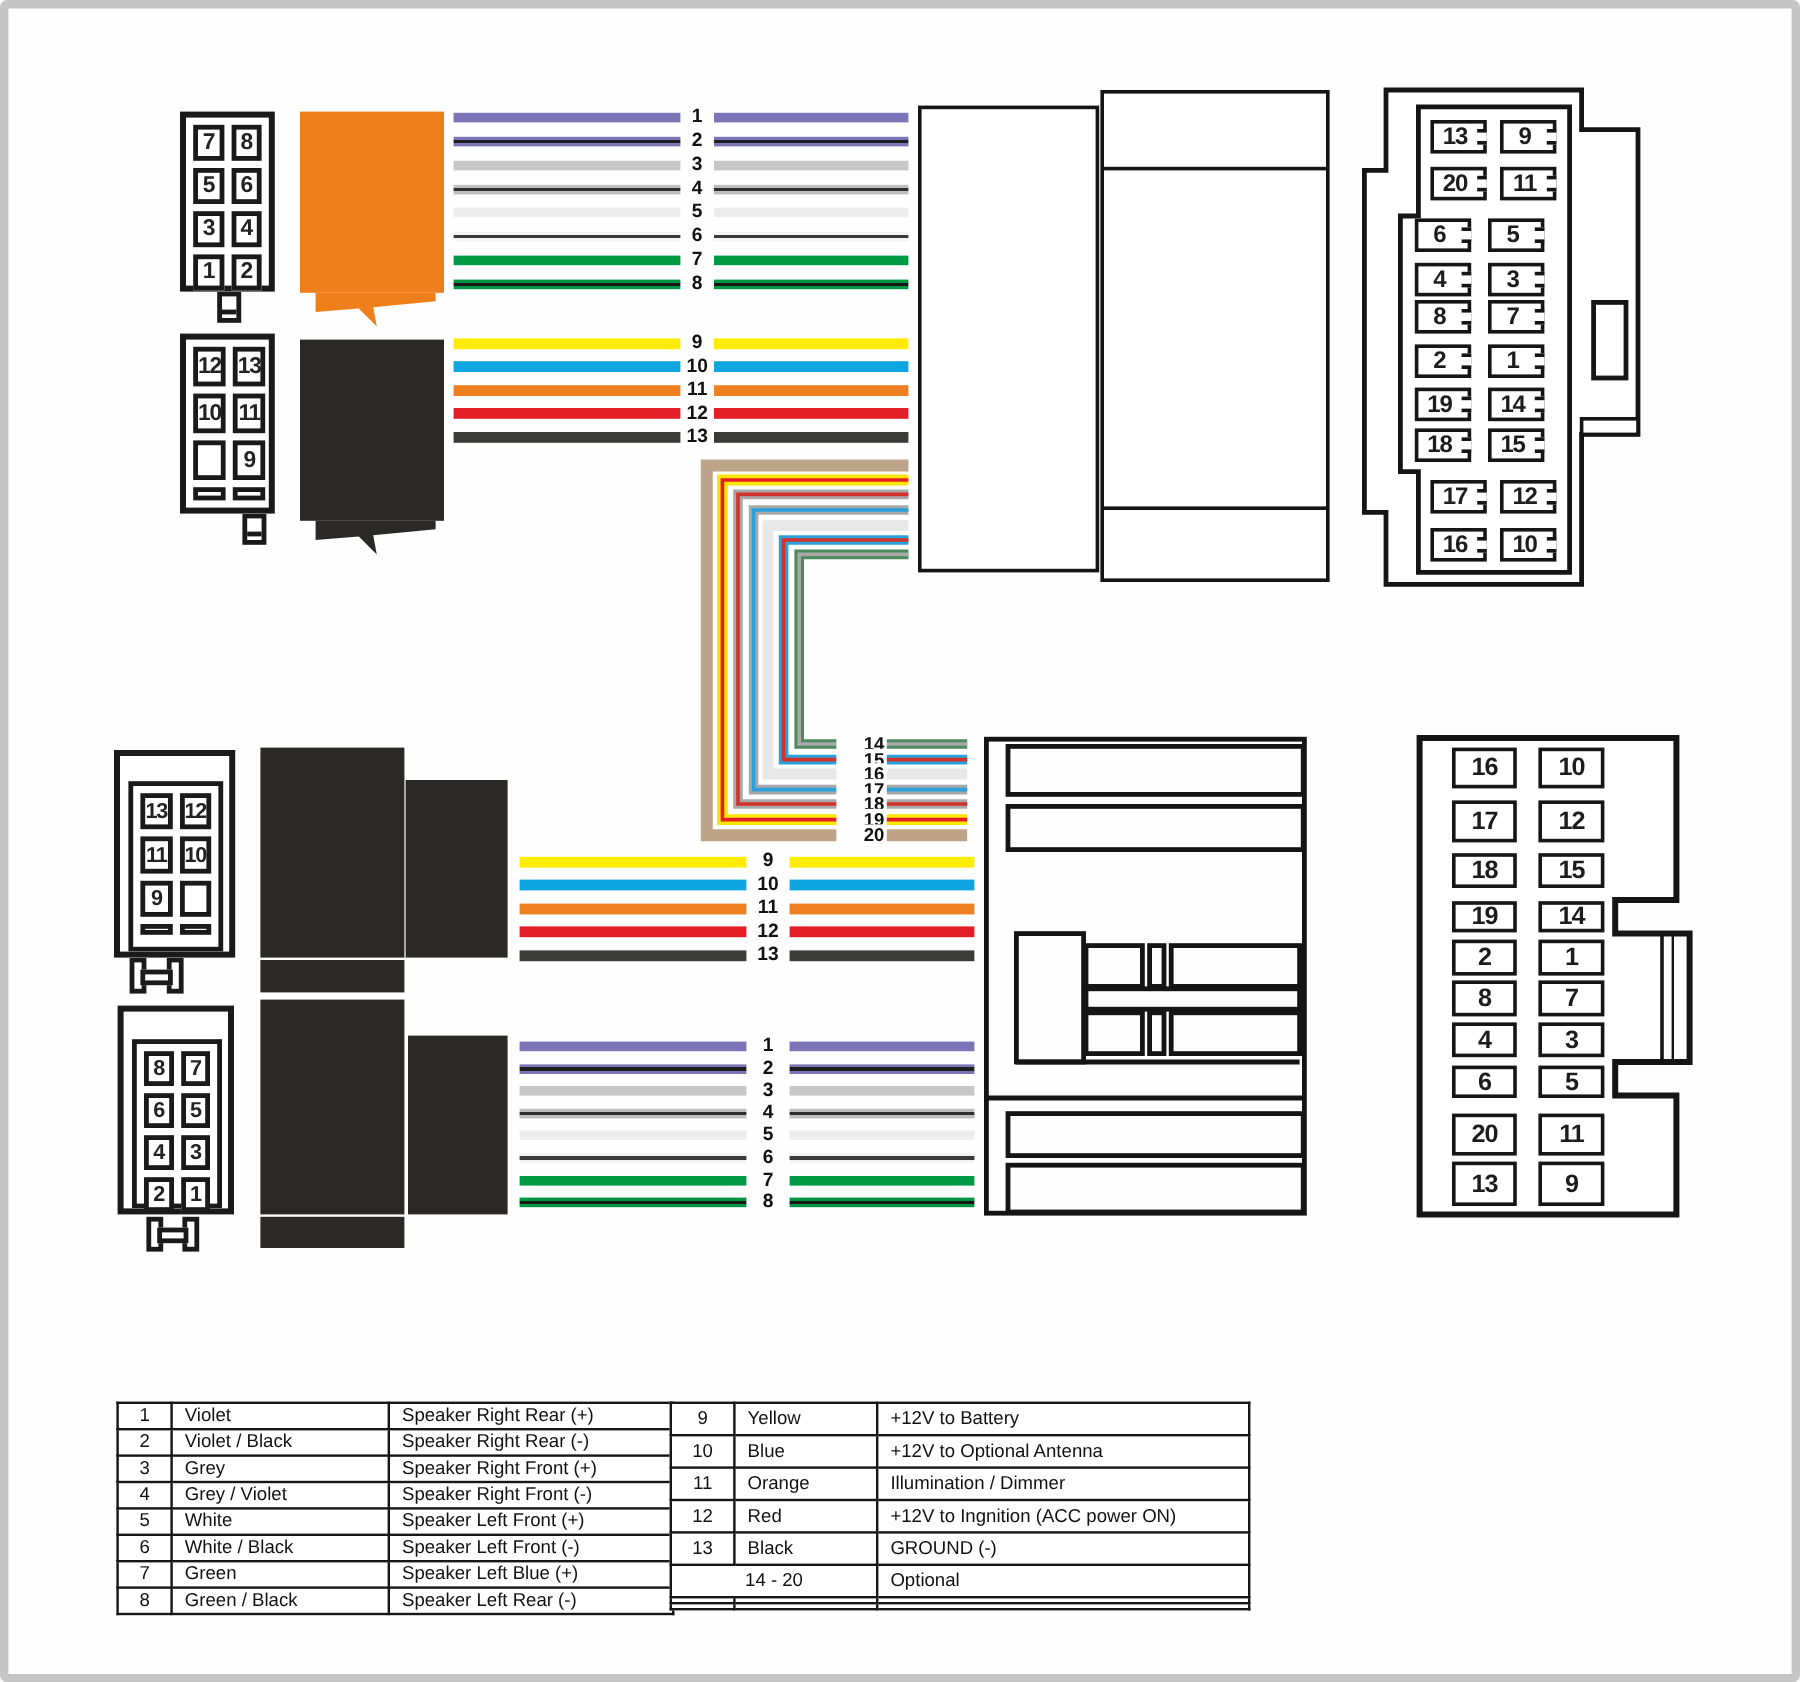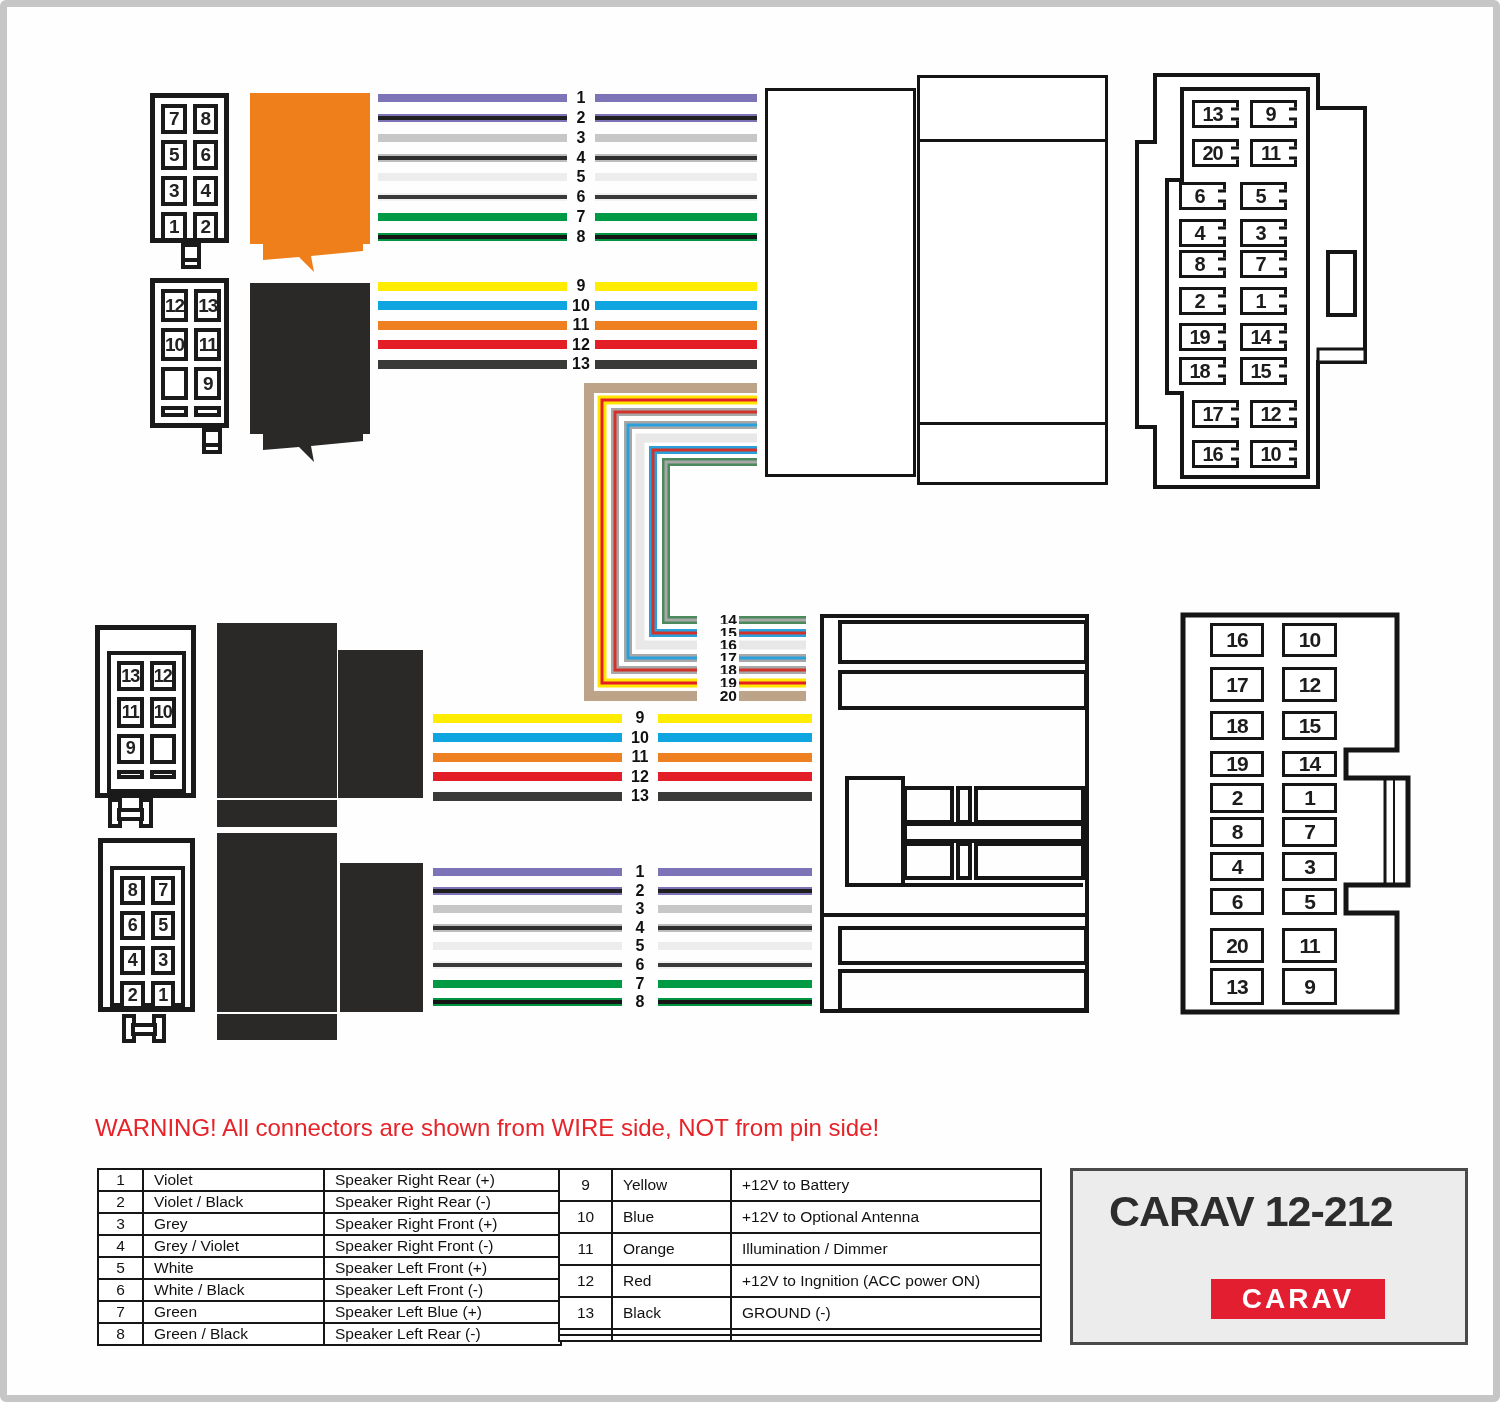--- a/index.html
+++ b/index.html
@@ -320,21 +320,20 @@
       <div class="wire" style="left: 658px; top: 961px; width: 154px; height: 8px; background: linear-gradient(rgb(242, 242, 242) 0px, rgb(242, 242, 242) 31%, rgb(58, 58, 58) 31%, rgb(58, 58, 58) 69%, rgb(242, 242, 242) 69%, rgb(242, 242, 242) 100%);"></div>
       <div class="wlabel" style="left: 640px; top: 965px; background: transparent;">6</div>
       <div class="wire" style="left: 433px; top: 979.6px; width: 189px; height: 8px; background: rgb(0, 154, 69);"></div>
       <div class="wire" style="left: 658px; top: 979.6px; width: 154px; height: 8px; background: rgb(0, 154, 69);"></div>
       <div class="wlabel" style="left: 640px; top: 983.6px; background: transparent;">7</div>
       <div class="wire" style="left: 433px; top: 998.2px; width: 189px; height: 8px; background: linear-gradient(rgb(0, 149, 64) 0px, rgb(0, 149, 64) 31%, rgb(22, 22, 22) 31%, rgb(22, 22, 22) 69%, rgb(0, 149, 64) 69%, rgb(0, 149, 64) 100%);"></div>
       <div class="wire" style="left: 658px; top: 998.2px; width: 154px; height: 8px; background: linear-gradient(rgb(0, 149, 64) 0px, rgb(0, 149, 64) 31%, rgb(22, 22, 22) 31%, rgb(22, 22, 22) 69%, rgb(0, 149, 64) 69%, rgb(0, 149, 64) 100%);"></div>
       <div class="wlabel" style="left: 640px; top: 1002.2px; background: transparent;">8</div>
     </div>
 
-  <div id="warning">WARNING! All connectors are shown from WIRE side, NOT from pin side!</div>
 
   <table class="wiretab" id="table-left" style="left:97px;top:1168px;width:463px;height:174px;">
     <colgroup>
         <col style="width:45px">
         <col style="width:181px">
         <col style="width:237px">
       </colgroup>
     <tbody>
         <tr>
           <td class="tnum">1</td>
@@ -404,31 +403,31 @@
           <td class="tnum">12</td>
           <td class="ttext">Red</td>
           <td class="ttext">+12V to Ingnition (ACC power ON)</td>
         </tr>
         <tr>
           <td class="tnum">13</td>
           <td class="ttext">Black</td>
           <td class="ttext">GROUND (-)</td>
         </tr>
         <tr>
+          <td class="tmerged" colspan="2">14 - 20</td>
+          <td class="ttext">Optional</td>
+        </tr>
+        <tr>
           <td class="tnum"></td>
           <td class="ttext"></td>
           <td class="ttext"></td>
         </tr>
         <tr>
           <td class="tnum"></td>
           <td class="ttext"></td>
           <td class="ttext"></td>
         </tr>
       </tbody>
   </table>
 
-  <div id="product-box">
-    <div id="product-title">CARAV 12-212</div>
-    <div id="brand-logo" style="background: rgb(227, 30, 48);">CARAV</div>
-  </div>
 
   <div id="frame"></div>
 </div>
 
 </body></html>

